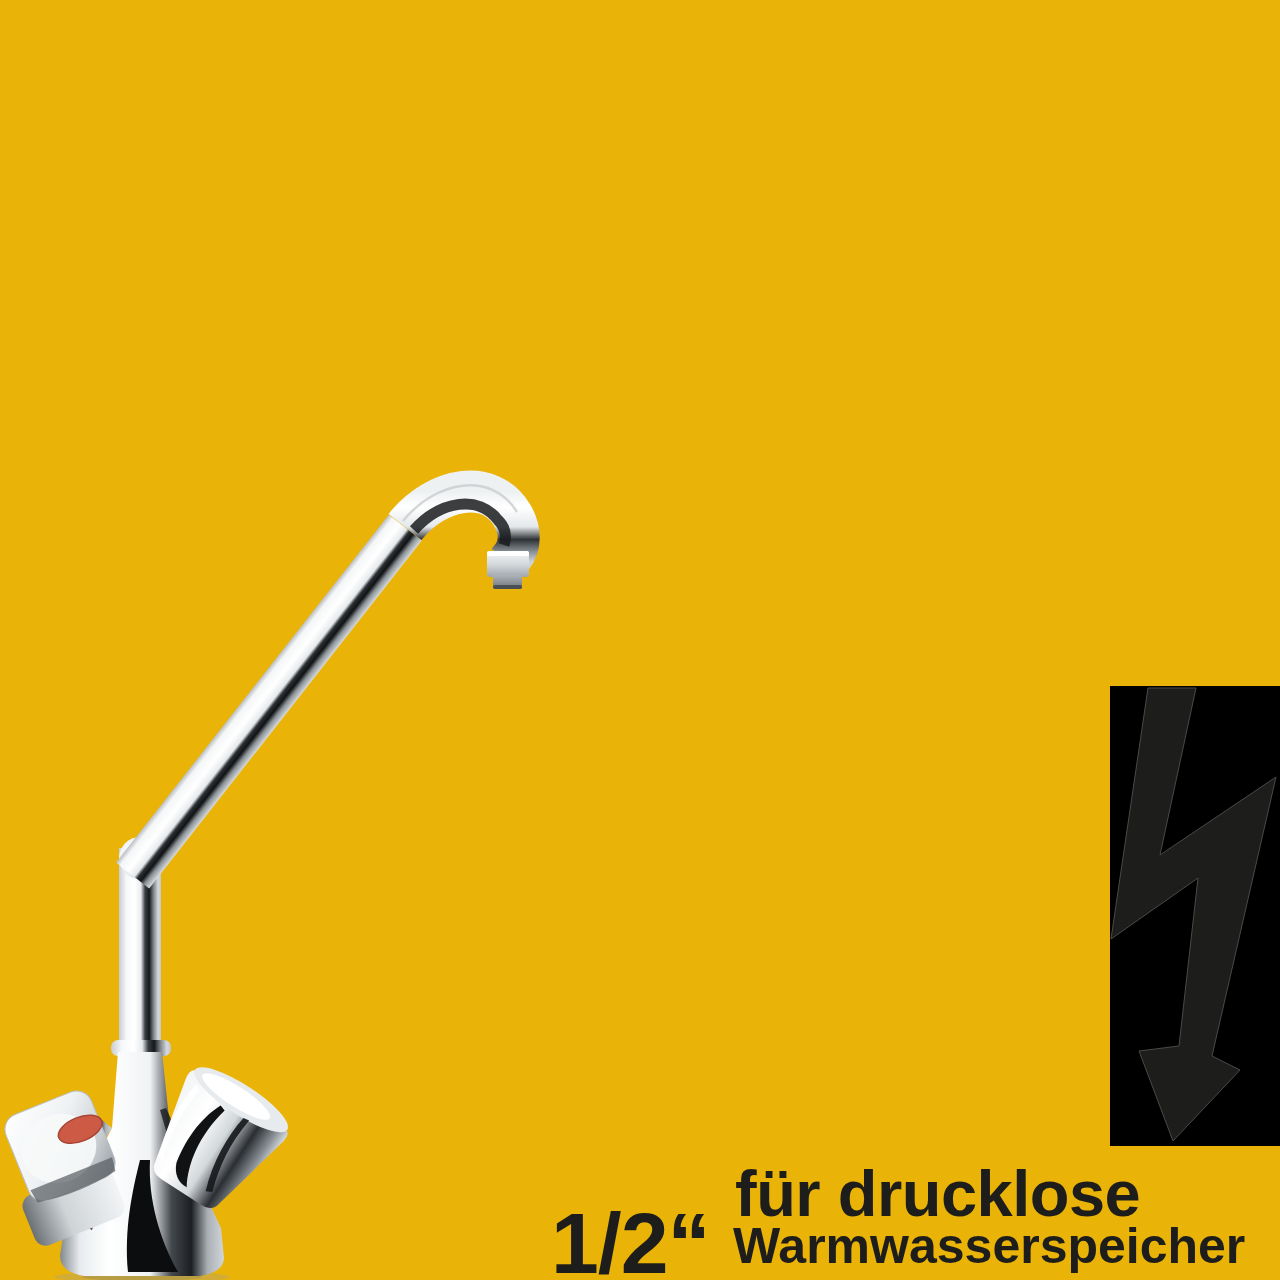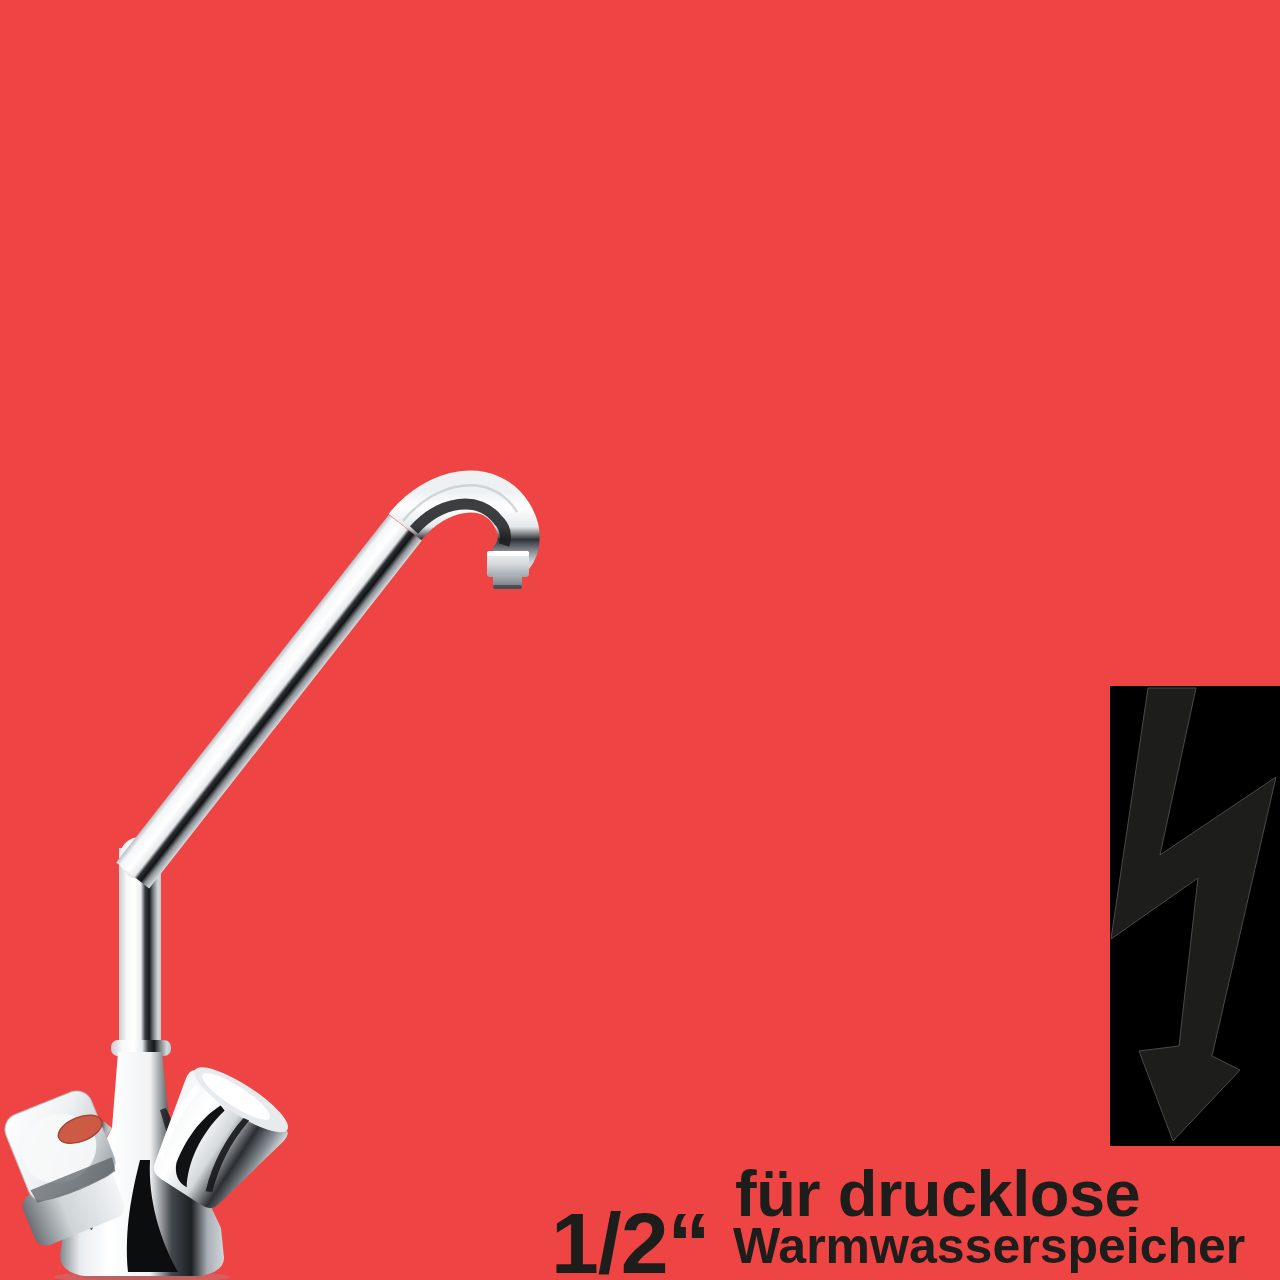--- a/index.html
+++ b/index.html
@@ -1,17 +1,17 @@
 <!DOCTYPE html>
 <html><head>
 <meta charset="utf-8">
 <style>
   html,body{margin:0;padding:0;}
   body{width:1280px;height:1280px;background:#ffffff;font-family:"Liberation Sans",sans-serif;}
-  .canvas{position:relative;width:1280px;height:1280px;overflow:hidden;background:#ef4444;}
+  .canvas{position:relative;width:1280px;height:1280px;overflow:hidden;background:#eab308;}
   .canvas svg.scene{position:absolute;left:0;top:0;}
   .annot{position:absolute;color:#1d1d1b;font-weight:700;line-height:1;white-space:nowrap;}
   .size-label{left:551px;top:1200px;font-size:86px;letter-spacing:-1px;}
   .note-line1{left:735px;top:1161px;font-size:65px;letter-spacing:-0.5px;}
   .note-line2{left:733px;top:1221px;font-size:50px;letter-spacing:0;}
 </style>
 </head>
 <body>
 
 <div class="canvas">

